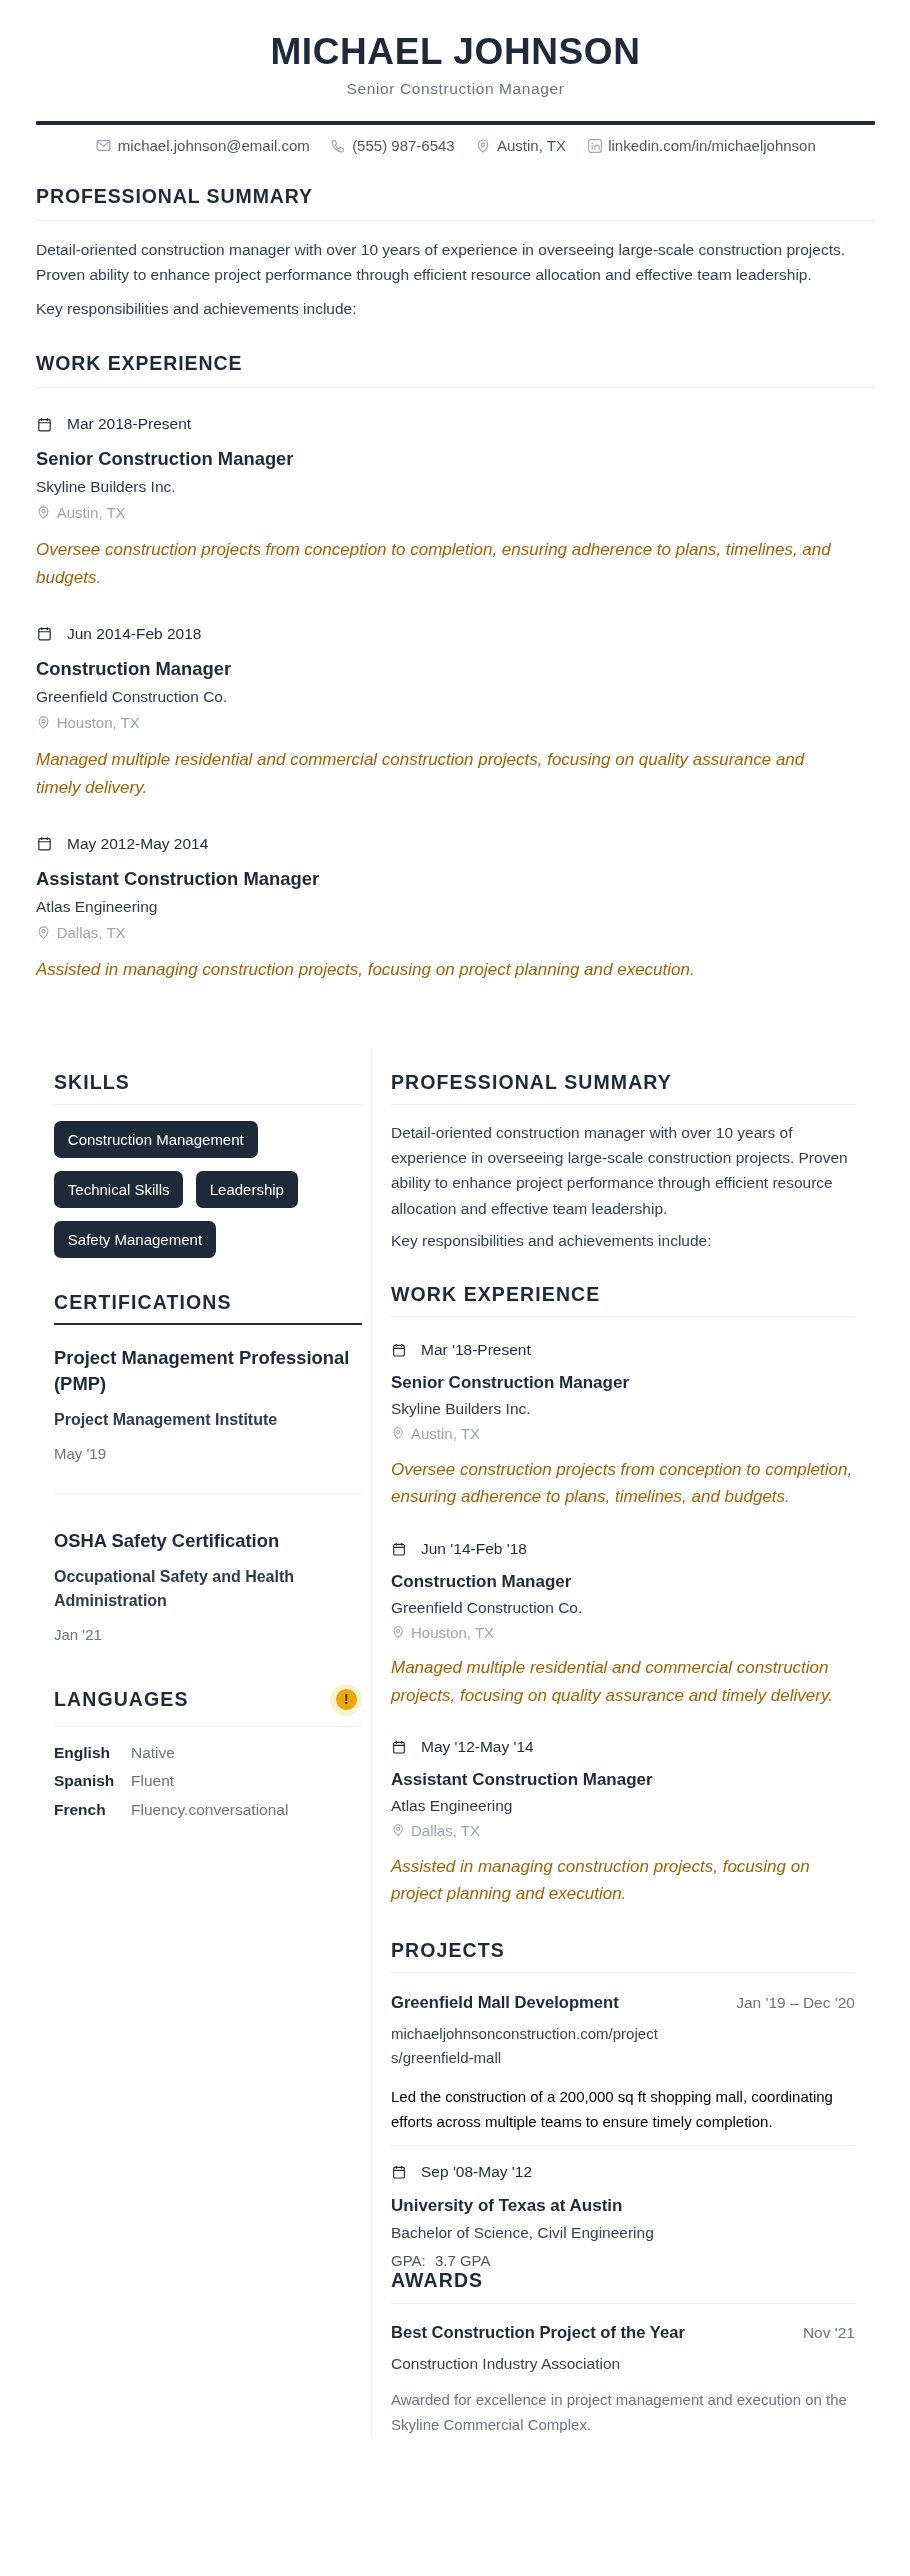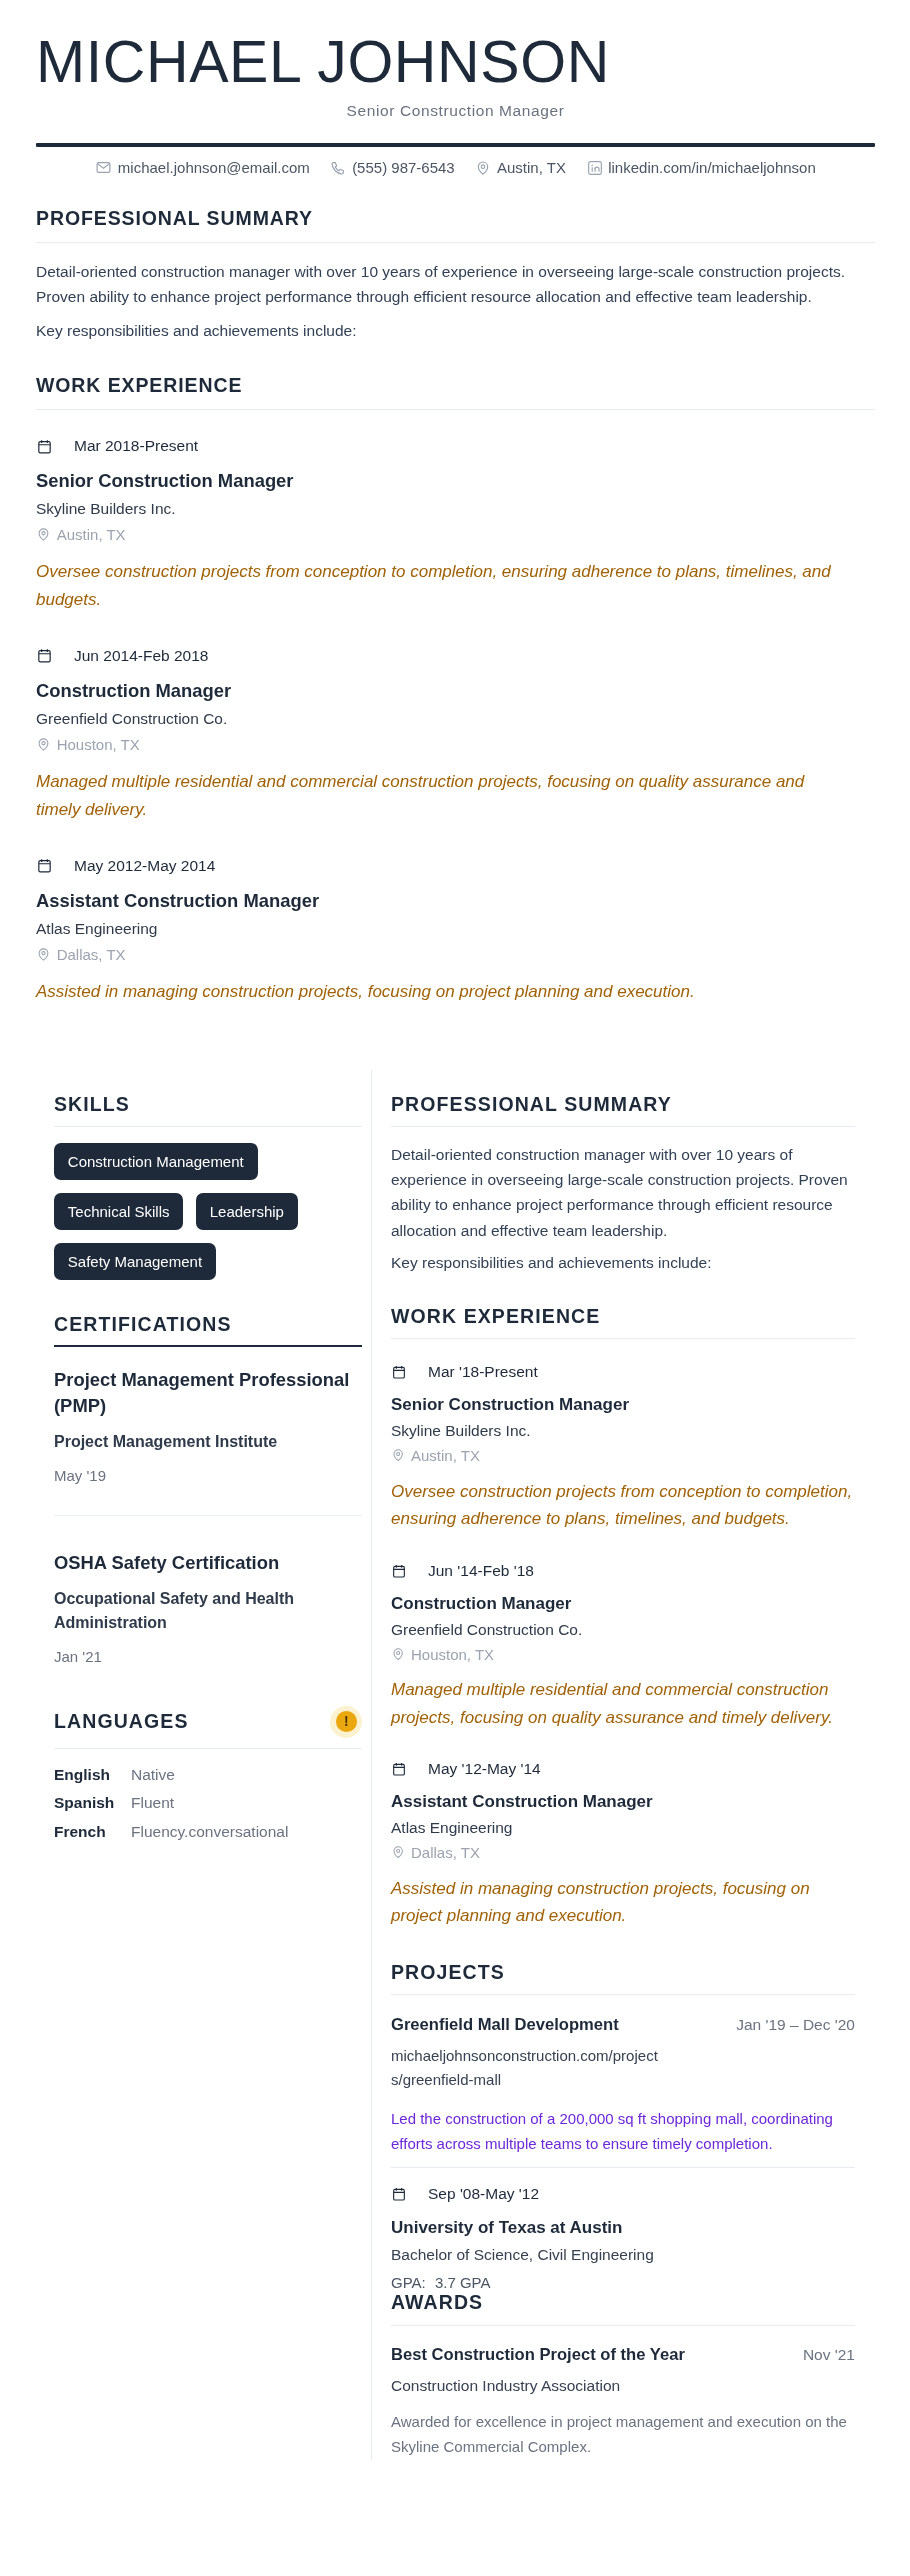--- a/index.html
+++ b/index.html
@@ -4,34 +4,34 @@
 <style>
   * { margin:0; padding:0; box-sizing:border-box; }
   html,body { background:#ffffff; }
   .page {
     position:relative; width:911px; height:2576px; margin:0 auto;
     background:#ffffff; overflow:hidden;
     font-family:"Liberation Sans", sans-serif; color:#1e2a3a;
   }
   
   .p1 { padding:33px 36px 0 36px; }
-  .p1-name { font-size:59px; font-weight:400; letter-spacing:0.6px; text-align:left; color:#1e2a3a; line-height:1.0; }
+  .p1-name { font-size:37px; font-weight:700; letter-spacing:0.6px; text-align:center; color:#1e2a3a; line-height:1.0; }
   .p1-sub  { margin-top:10.3px; text-align:center; font-size:15.5px; color:#6b7280; letter-spacing:0.6px; }
   .rule-thick { margin-top:23px; height:3.4px; background:#1e2a3a; border-radius:1.1px; }
   .contact { margin-top:12.6px; display:flex; justify-content:center; align-items:center; gap:20.6px; font-size:15px; color:#4b5563; }
   .contact .item { display:flex; align-items:center; gap:5.7px; }
   .icn { display:inline-flex; color:#9aa3af; flex:0 0 auto; }
   .icn svg { display:block; }
   .h1 { margin-top:31px; font-size:19.5px; font-weight:700; letter-spacing:0.9px; color:#1e2a3a; }
   .rule-light { margin-top:11.5px; height:1.1px; background:#e9ecef; }
   .p1 .para { margin-top:16px; font-size:15.5px; line-height:1.64; color:#334155; max-width:814px; }
   .p1 .para + .para { margin-top:8px; }
   .entry { margin-top:27.5px; }
   .entry + .entry { margin-top:33px; }
-  .daterow { display:flex; align-items:center; gap:21px; font-size:15.5px; color:#1e2a3a; }
+  .daterow { display:flex; align-items:center; gap:14px; font-size:15.5px; color:#1e2a3a; }
   .daterow .icn { color:#1e2a3a; }
   .jobtitle { margin-top:15px; font-size:18.4px; font-weight:700; color:#1e2a3a; }
   .company { margin-top:8px; font-size:15.5px; color:#2f3a4a; }
   .locrow { margin-top:8px; display:flex; align-items:center; gap:5.7px; font-size:15px; color:#9ca3af; }
   .desc { margin-top:15px; font-size:17px; line-height:1.64; color:#a16207; max-width:814px;font-style:italic; }
   
   .p2 { display:flex; margin-top:64px; padding:0 56px 0 54px; align-items:stretch; }
   .col-left { width:318px; flex:0 0 318px; border-right:1.1px solid #e9ecef; padding:23px 8.6px 34px 0; }
   .col-right { flex:1 1 auto; padding:23px 0 0 19px; }
   .h2 { font-size:19.5px; font-weight:700; letter-spacing:1.1px; color:#1e2a3a; }
@@ -59,21 +59,21 @@
   .col-right .entry + .entry { margin-top:29px; }
   .col-right .jobtitle { margin-top:13.8px; font-size:17px; }
   .col-right .company { margin-top:6.9px; }
   .col-right .locrow { margin-top:6.9px; }
   .col-right .desc { margin-top:13.8px; line-height:1.62; max-width:465px; }
   .proj { margin-top:19.5px; }
   .proj-head { display:flex; justify-content:space-between; align-items:flex-start; }
   .proj-title { font-size:16.6px; font-weight:700; color:#1e2a3a; }
   .proj-date { font-size:15.5px; color:#6b7280; white-space:nowrap; padding-top:1.1px; }
   .proj-url { margin-top:9.2px; max-width:275px; font-size:15px; line-height:1.6; color:#374151; word-break:break-all; text-decoration:none; display:block; }
-  .proj-desc { margin-top:13.8px; font-size:15px; line-height:1.7; color:#6d28d9; max-width:459px; }
+  .proj-desc { margin-top:13.8px; font-size:15px; line-height:1.7; color:#000000; max-width:459px; }
   .edu { margin-top:17px; }
   .edu-school { margin-top:15px; font-size:17px; font-weight:700; color:#1e2a3a; }
   .edu-degree { margin-top:8px; font-size:15.5px; color:#374151; }
   .edu-gpa { margin-top:10.3px; font-size:15px; color:#4b5563; }
   .edu-gpa .val { margin-left:9.2px;text-align:right; }
   .award { margin-top:19.5px; }
   .award-head { display:flex; justify-content:space-between; align-items:flex-start; }
   .award-title { font-size:16.6px; font-weight:700; color:#1e2a3a; }
   .award-date { font-size:15.5px; color:#6b7280; white-space:nowrap; padding-top:1.1px; }
   .award-org { margin-top:11.5px; font-size:15.5px; color:#374151; }

